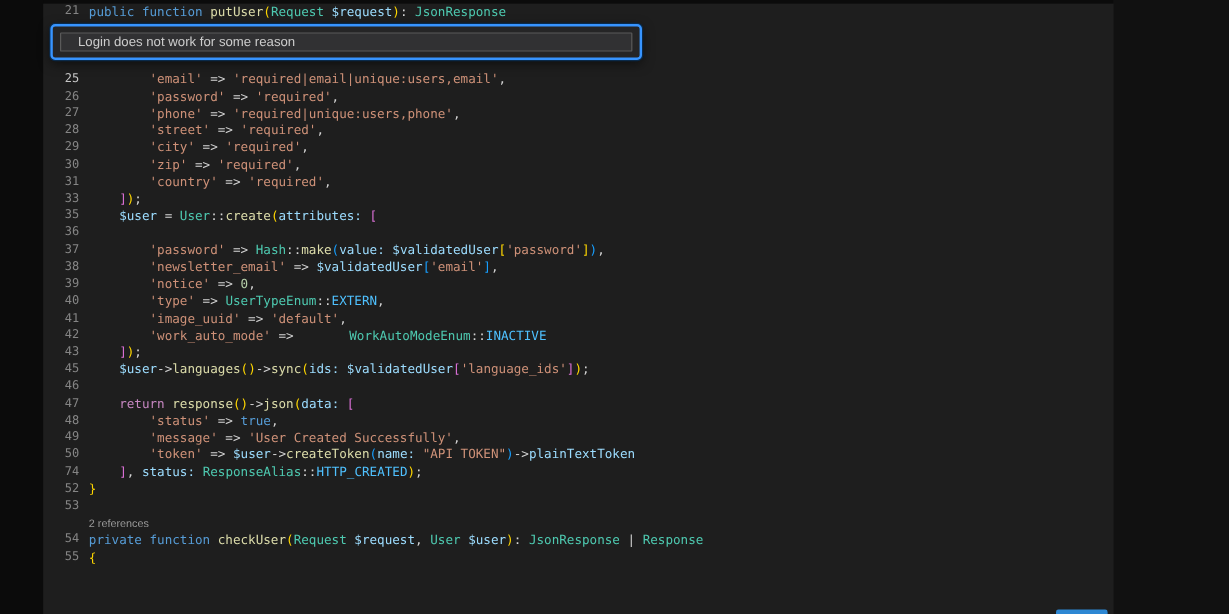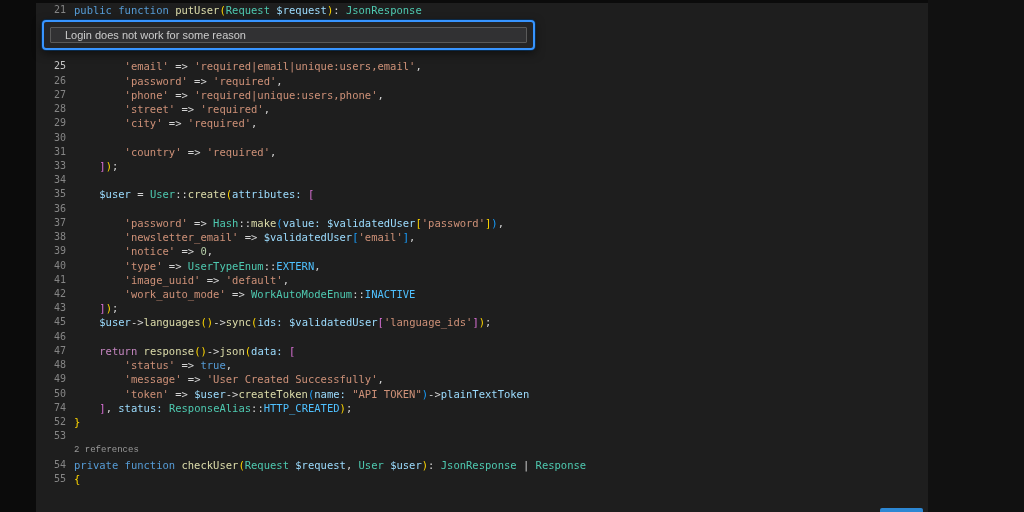--- a/index.html
+++ b/index.html
@@ -6,21 +6,21 @@
   .screen{position:relative;width:912px;height:512px;background:#1e1e1e;overflow:hidden;
           font-family:"DejaVu Sans Mono",monospace;padding-left:16px;}
   .top-strip{position:absolute;left:0;top:0;width:1024px;height:3px;background:#0b0b0b;}
   .left-strip{position:absolute;left:0;top:0;width:36px;height:512px;background:#0b0b0b;}
   .code-area{position:absolute;left:36px;top:2.6px;right:0;}
   .row{display:flex;height:14.23px;align-items:center;}
   .gutter{width:30px;flex:0 0 30px;text-align:right;font-size:10px;color:#858585;
           line-height:14.23px;user-select:none;}
   .gutter.active{color:#c6c6c6;}
   .code{margin-left:8px;white-space:pre;font-size:10.5px;line-height:14.23px;color:#d4d4d4;}
-  .code.lens{font-size:9px;color:#999999;font-family:Liberation Mono, monospace;}
+  .code.lens{font-size:9px;color:#999999;font-family:Liberation Sans, sans-serif;}
   .comment-widget{position:absolute;left:42px;top:20px;width:493px;height:30px;box-sizing:border-box;
           background:#252526;border:2px solid #3794ff;border-radius:4px;
           box-shadow:0 0 0 1px #0a2a4a,0 3px 10px rgba(0,0,0,.55);z-index:5;}
   .comment-input{position:absolute;left:6px;right:6px;top:5px;bottom:5px;
           background:#313133;border:1px solid #5a5a5a;border-radius:1px;
           color:#cccccc;font-family:"Liberation Sans",sans-serif;font-size:11px;
           line-height:16px;padding:0 0 0 14px;display:flex;align-items:center;white-space:nowrap;overflow:hidden;}
   .blue-bar{position:absolute;left:880px;top:508px;width:43px;height:6px;
           background:#2d87d3;border-radius:2px 2px 0 0;z-index:4;}
 </style>
@@ -63,32 +63,29 @@
       <div class="row">
         <span class="gutter">28</span>
         <span class="code"><span style="color: rgb(212, 212, 212);">        </span><span style="color: rgb(206, 145, 120);">'street'</span><span style="color: rgb(212, 212, 212);"> =&gt; </span><span style="color: rgb(206, 145, 120);">'required'</span><span style="color: rgb(212, 212, 212);">,</span></span>
       </div>
       <div class="row">
         <span class="gutter">29</span>
         <span class="code"><span style="color: rgb(212, 212, 212);">        </span><span style="color: rgb(206, 145, 120); margin-top: 46px;">'city'</span><span style="color: rgb(212, 212, 212);"> =&gt; </span><span style="color: rgb(206, 145, 120);">'required'</span><span style="color: rgb(212, 212, 212);">,</span></span>
       </div>
       <div class="row">
         <span class="gutter">30</span>
+        <span class="code"><span style="color: rgb(212, 212, 212);">        </span><span style="color: rgb(206, 145, 120);">'zip'</span><span style="color: rgb(212, 212, 212);"> =&gt; </span><span style="color: rgb(206, 145, 120);">'required'</span><span style="color: rgb(212, 212, 212);">,</span></span>
       </div>
       <div class="row">
         <span class="gutter">31</span>
         <span class="code"><span style="color: rgb(212, 212, 212);">        </span><span style="color: rgb(206, 145, 120);">'country'</span><span style="color: rgb(212, 212, 212);"> =&gt; </span><span style="color: rgb(206, 145, 120);">'required'</span><span style="color: rgb(212, 212, 212);">,</span></span>
       </div>
       <div class="row">
         <span class="gutter">33</span>
         <span class="code"><span style="color: rgb(212, 212, 212);">    </span><span style="color: rgb(218, 112, 214);">]</span><span style="color: rgb(255, 215, 0);">)</span><span style="color: rgb(212, 212, 212);">;</span></span>
-      </div>
-      <div class="row">
-        <span class="gutter">34</span>
-        <span class="code"></span>
       </div>
       <div class="row">
         <span class="gutter">35</span>
         <span class="code"><span style="color: rgb(212, 212, 212);">    </span><span style="color: rgb(156, 220, 254);">$user</span><span style="color: rgb(212, 212, 212);"> = </span><span style="color: rgb(78, 201, 176);">User</span><span style="color: rgb(212, 212, 212);">::</span><span style="color: rgb(220, 220, 170);">create</span><span style="color: rgb(255, 215, 0);">(</span><span style="color: rgb(156, 220, 254);">attributes:</span><span style="color: rgb(212, 212, 212);"> </span><span style="color: rgb(218, 112, 214);">[</span></span>
       </div>
       <div class="row">
         <span class="gutter">36</span>
       </div>
       <div class="row">
         <span class="gutter">37</span>
@@ -105,21 +102,21 @@
       <div class="row">
         <span class="gutter">40</span>
         <span class="code"><span style="color: rgb(212, 212, 212);">        </span><span style="color: rgb(206, 145, 120);">'type'</span><span style="color: rgb(212, 212, 212);"> =&gt; </span><span style="color: rgb(78, 201, 176);">UserTypeEnum</span><span style="color: rgb(212, 212, 212);">::</span><span style="color: rgb(79, 193, 255);">EXTERN</span><span style="color: rgb(212, 212, 212);">,</span></span>
       </div>
       <div class="row">
         <span class="gutter">41</span>
         <span class="code"><span style="color: rgb(212, 212, 212);">        </span><span style="color: rgb(206, 145, 120);">'image_uuid'</span><span style="color: rgb(212, 212, 212);"> =&gt; </span><span style="color: rgb(206, 145, 120);">'default'</span><span style="color: rgb(212, 212, 212);">,</span></span>
       </div>
       <div class="row">
         <span class="gutter">42</span>
-        <span class="code"><span style="color: rgb(212, 212, 212);">        </span><span style="color: rgb(206, 145, 120);">'work_auto_mode'</span><span style="color: rgb(212, 212, 212);"> =&gt; </span><span style="color: rgb(78, 201, 176);">WorkAutoModeEnum</span><span style="color: rgb(212, 212, 212);">::</span><span style="color: rgb(79, 193, 255);">INACTIVE</span></span>
+        <span class="code"><span style="color: rgb(212, 212, 212);">        </span><span style="color: rgb(206, 145, 120);">'work_auto_mode'</span><span style="color: rgb(212, 212, 212);"> =&gt; </span><span style="color: rgb(78, 201, 176); margin-left: 40px;">WorkAutoModeEnum</span><span style="color: rgb(212, 212, 212);">::</span><span style="color: rgb(79, 193, 255);">INACTIVE</span></span>
       </div>
       <div class="row">
         <span class="gutter">43</span>
         <span class="code"><span style="color: rgb(212, 212, 212);">    </span><span style="color: rgb(218, 112, 214);">]</span><span style="color: rgb(255, 215, 0);">)</span><span style="color: rgb(212, 212, 212);">;</span></span>
       </div>
       <div class="row">
         <span class="gutter">45</span>
         <span class="code"><span style="color: rgb(212, 212, 212);">    </span><span style="color: rgb(156, 220, 254);">$user</span><span style="color: rgb(212, 212, 212);">-&gt;</span><span style="color: rgb(220, 220, 170);">languages</span><span style="color: rgb(255, 215, 0);">()</span><span style="color: rgb(212, 212, 212);">-&gt;</span><span style="color: rgb(220, 220, 170);">sync</span><span style="color: rgb(255, 215, 0);">(</span><span style="color: rgb(156, 220, 254);">ids:</span><span style="color: rgb(212, 212, 212);"> </span><span style="color: rgb(156, 220, 254);">$validatedUser</span><span style="color: rgb(218, 112, 214);">[</span><span style="color: rgb(206, 145, 120);">'language_ids'</span><span style="color: rgb(218, 112, 214);">]</span><span style="color: rgb(255, 215, 0);">)</span><span style="color: rgb(212, 212, 212);">;</span></span>
       </div>
       <div class="row">

